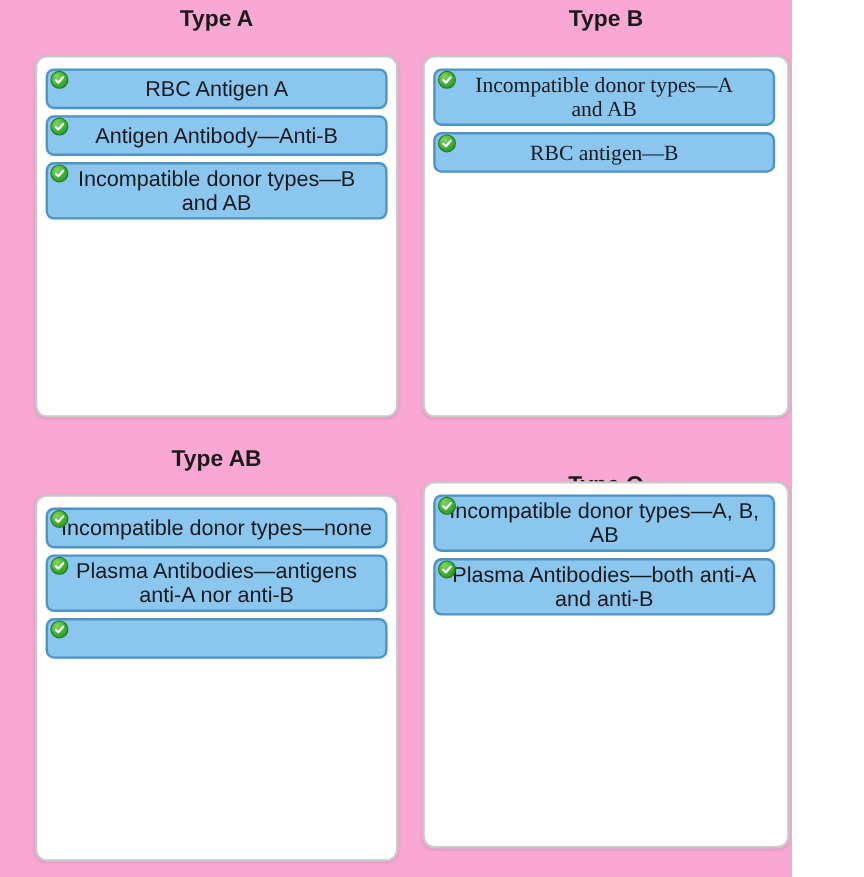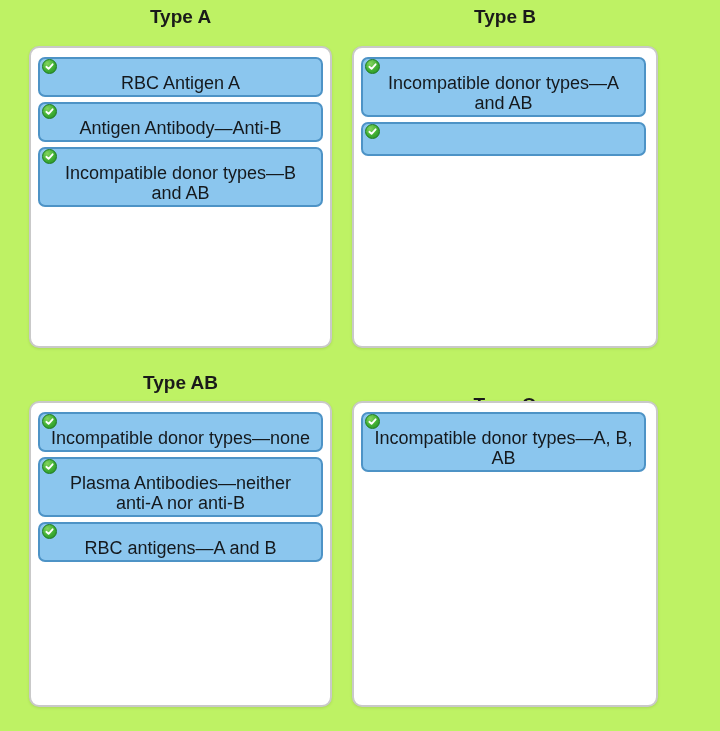--- a/index.html
+++ b/index.html
@@ -3,23 +3,23 @@
 <meta charset="utf-8">
 <style>
   html, body {
     margin: 0;
     padding: 0;
     background: #ffffff;
     font-family: "Liberation Sans", sans-serif;
   }
   #canvas {
     position: relative;
-    width: 720px;
+    width: 660px;
     height: 731px;
-    background: #bef264;
+    background: #f9a8d4;
     overflow: hidden;
   }
   .cat-title {
     position: absolute;
     text-align: center;
     font-size: 19px;
     font-weight: 700;
     color: #1a1a1a;
     line-height: 22px;
   }
@@ -48,21 +48,20 @@
     align-items: center;
     justify-content: center;
     padding: 2px 10px;
   }
   .card-label {
     font-size: 18px;
     line-height: 20px;
     color: #15191d;
     text-align: center;
     white-space: pre-line;
-    margin-top: 12px;
   }
   .badge {
     position: absolute;
     top: 0px;
     left: 2px;
     width: 15px;
     height: 15px;
     border-radius: 50%;
     background: radial-gradient(circle at 35% 28%, #84d45e 0%, #3fae33 55%, #268c26 100%);
     border: 1px solid #1d7a1d;
@@ -104,72 +103,81 @@
       <span class="badge">
         <svg width="11" height="11" viewBox="0 0 12 12">
             <path d="M2.6 6.3 L5 8.6 L9.4 3.6" stroke="#ffffff" stroke-width="2" fill="none" stroke-linecap="round" stroke-linejoin="round"></path>
           </svg>
       </span>
       <span class="card-label">Incompatible donor types—B
 and AB</span>
     </div>
   </div>
 
-  <div class="dropzone" style="left:352px; top:46px; width:306px; height:302px;">
+  <div class="dropzone" style="left:352px; top:46px; width:306px; height:302px;font-family:Liberation Serif, serif;">
     <div class="card">
       <span class="badge">
         <svg width="11" height="11" viewBox="0 0 12 12">
             <path d="M2.6 6.3 L5 8.6 L9.4 3.6" stroke="#ffffff" stroke-width="2" fill="none" stroke-linecap="round" stroke-linejoin="round"></path>
           </svg>
       </span>
       <span class="card-label">Incompatible donor types—A
 and AB</span>
     </div>
     <div class="card">
       <span class="badge">
         <svg width="11" height="11" viewBox="0 0 12 12">
             <path d="M2.6 6.3 L5 8.6 L9.4 3.6" stroke="#ffffff" stroke-width="2" fill="none" stroke-linecap="round" stroke-linejoin="round"></path>
           </svg>
       </span>
+      <span class="card-label">RBC antigen—B</span>
     </div>
   </div>
 
-  <div class="dropzone" style="left:29px; top:401px; width:303px; height:306px;">
+  <div class="dropzone" style="left:29px; top:412px; width:303px; height:306px;">
     <div class="card">
       <span class="badge">
         <svg width="11" height="11" viewBox="0 0 12 12">
             <path d="M2.6 6.3 L5 8.6 L9.4 3.6" stroke="#ffffff" stroke-width="2" fill="none" stroke-linecap="round" stroke-linejoin="round"></path>
           </svg>
       </span>
       <span class="card-label">Incompatible donor types—none</span>
     </div>
     <div class="card">
       <span class="badge">
         <svg width="11" height="11" viewBox="0 0 12 12">
             <path d="M2.6 6.3 L5 8.6 L9.4 3.6" stroke="#ffffff" stroke-width="2" fill="none" stroke-linecap="round" stroke-linejoin="round"></path>
           </svg>
       </span>
-      <span class="card-label">Plasma Antibodies—neither
+      <span class="card-label">Plasma Antibodies—antigens
 anti-A nor anti-B</span>
     </div>
     <div class="card">
       <span class="badge">
         <svg width="11" height="11" viewBox="0 0 12 12">
             <path d="M2.6 6.3 L5 8.6 L9.4 3.6" stroke="#ffffff" stroke-width="2" fill="none" stroke-linecap="round" stroke-linejoin="round"></path>
           </svg>
       </span>
-      <span class="card-label">RBC antigens—A and B</span>
     </div>
   </div>
 
   <div class="dropzone" style="left:352px; top:401px; width:306px; height:306px;">
     <div class="card">
       <span class="badge">
         <svg width="11" height="11" viewBox="0 0 12 12">
             <path d="M2.6 6.3 L5 8.6 L9.4 3.6" stroke="#ffffff" stroke-width="2" fill="none" stroke-linecap="round" stroke-linejoin="round"></path>
           </svg>
       </span>
       <span class="card-label">Incompatible donor types—A, B,
 AB</span>
     </div>
+    <div class="card">
+      <span class="badge">
+        <svg width="11" height="11" viewBox="0 0 12 12">
+            <path d="M2.6 6.3 L5 8.6 L9.4 3.6" stroke="#ffffff" stroke-width="2" fill="none" stroke-linecap="round" stroke-linejoin="round"></path>
+          </svg>
+      </span>
+      <span class="card-label">Plasma Antibodies—both anti-A
+and anti-B</span>
+    </div>
   </div>
 
 </div>
 
 </body></html>

